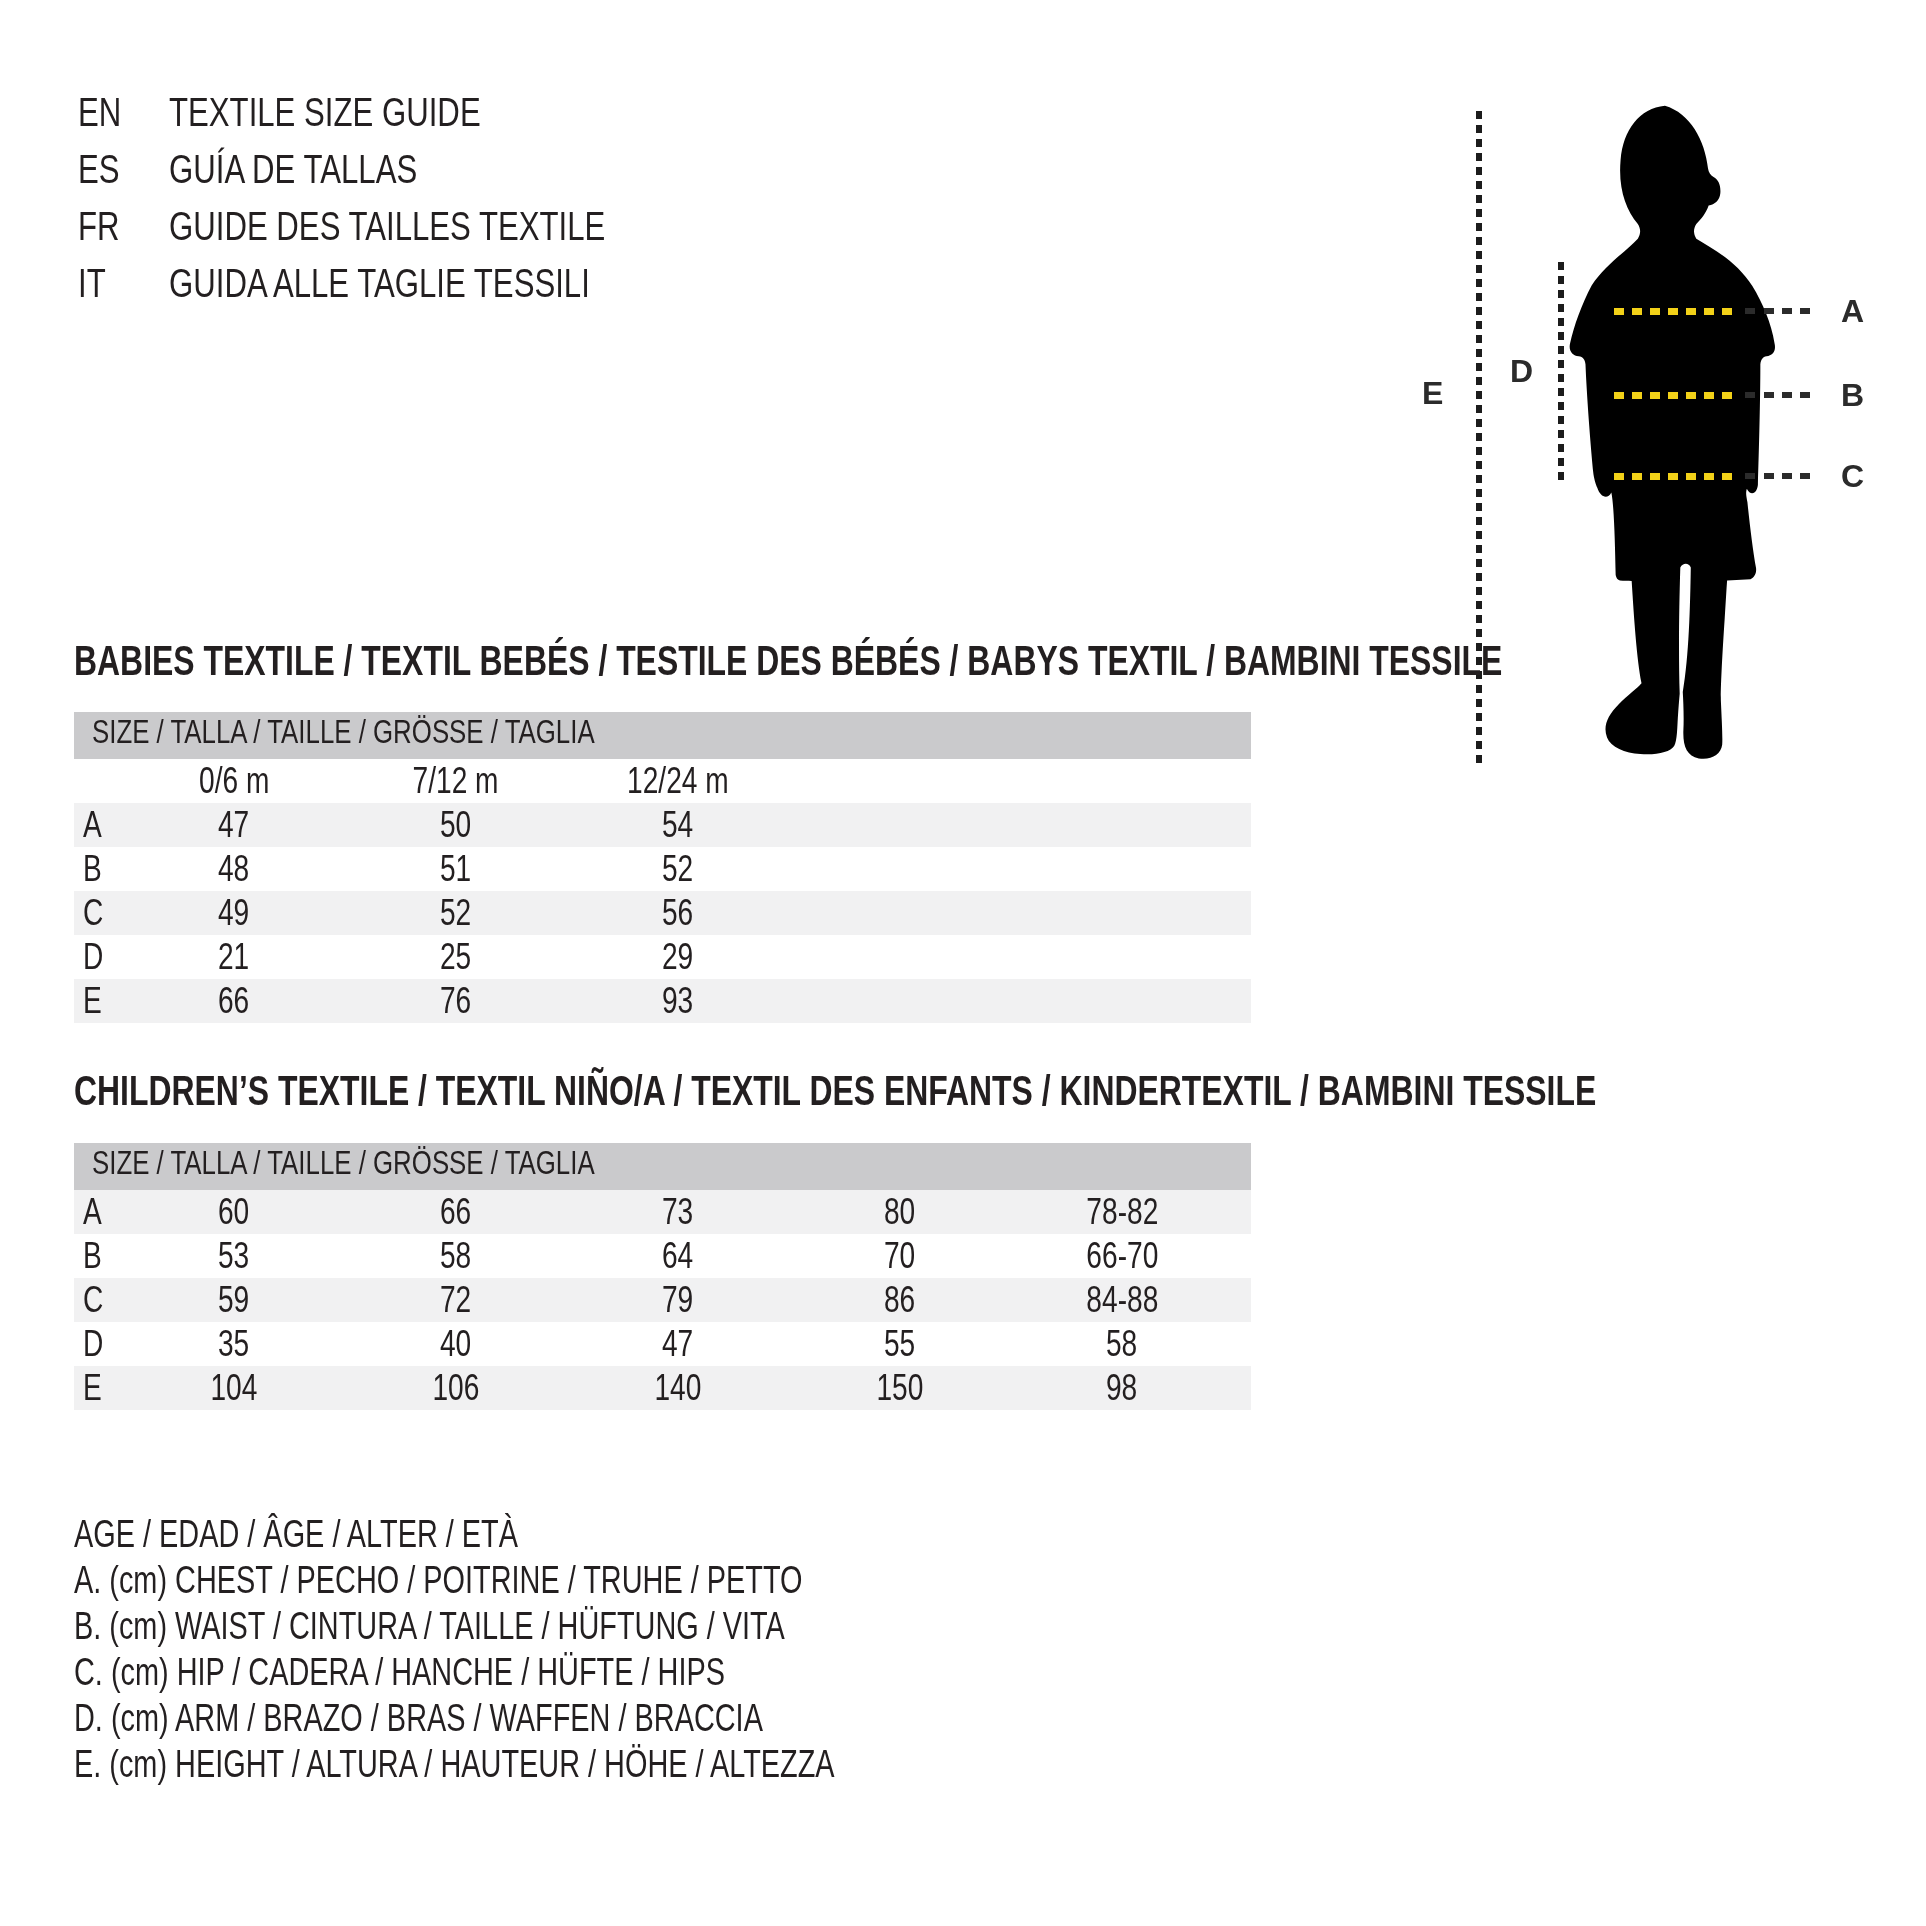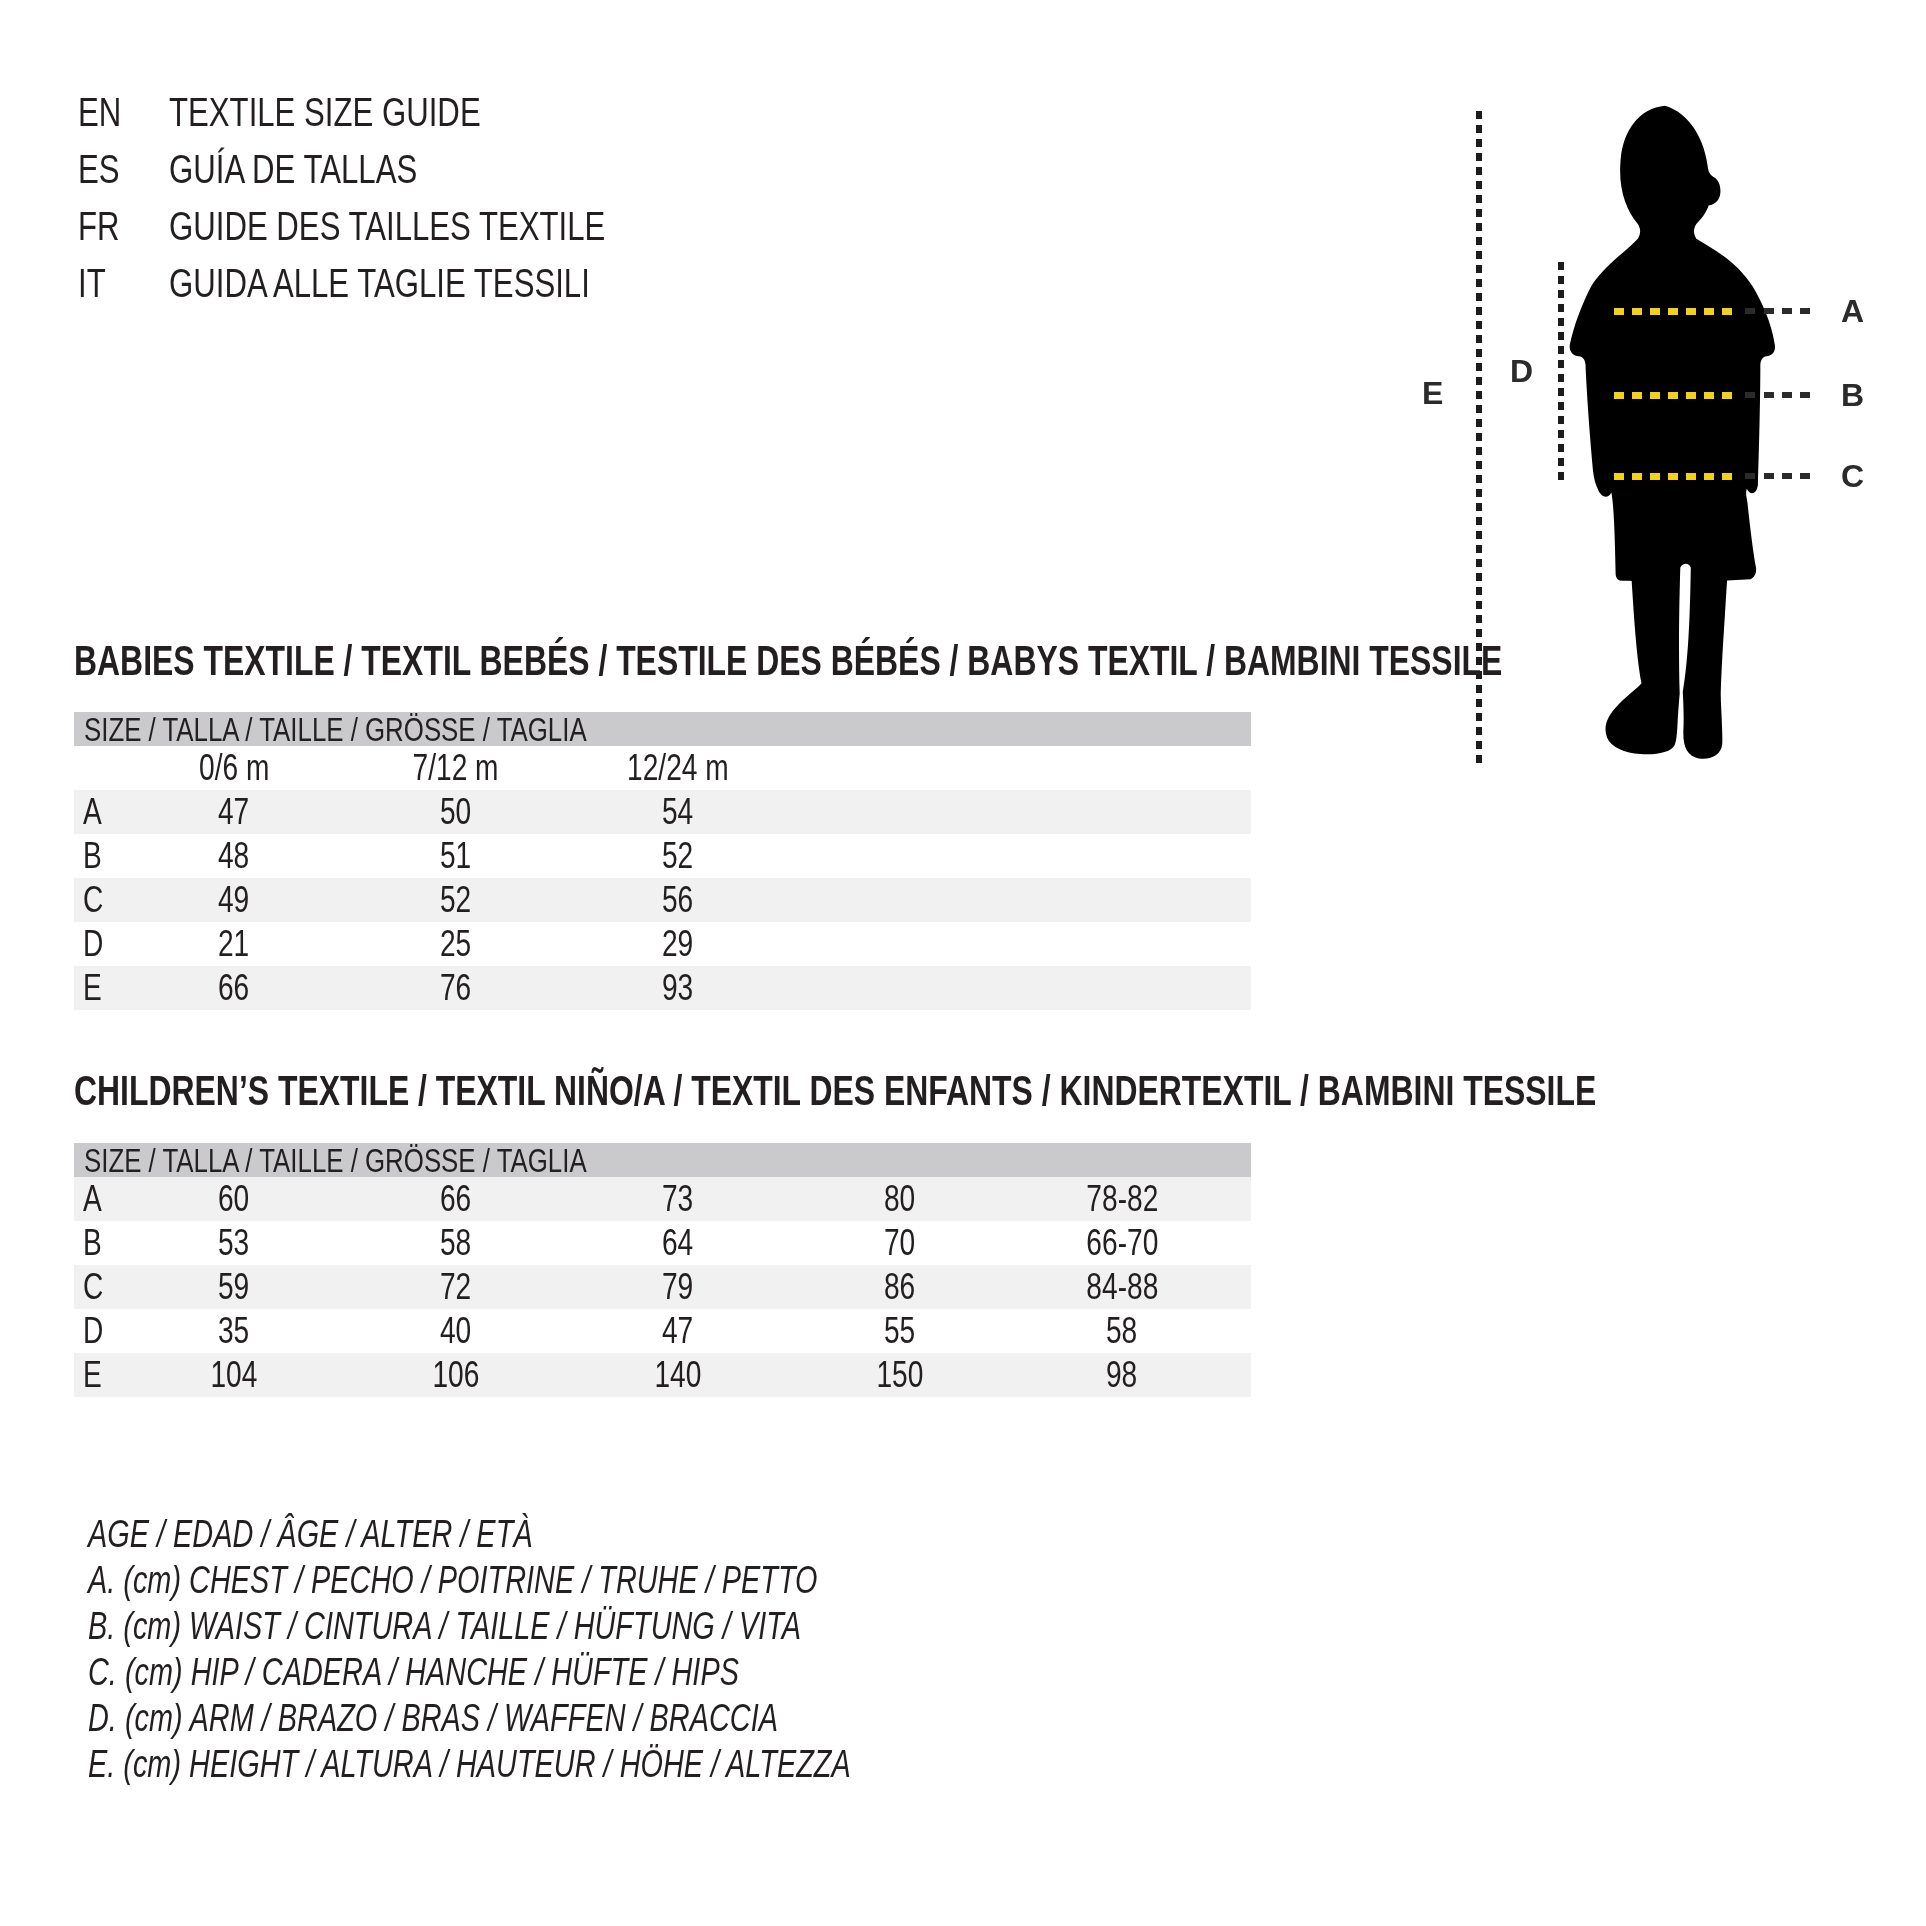--- a/index.html
+++ b/index.html
@@ -58,36 +58,36 @@
   .section-heading { position:absolute; left:74px; font-size:42px; line-height:42px; }
   #babies-heading   { top:640px; }
   #children-heading { top:1070px; }
 
   
   .size-table { position:absolute; left:74px; width:1177px; }
   #babies-table   { top:712px; }
   #children-table { top:1143px; }
 
   .size-bar {
-    width:1177px; height:34px; background:#cacacc;
-    display:flex; align-items:center; padding-left:10px;
+    width:1177px; height:47px; background:#cacacc;
+    display:flex; padding-left:18px;
     font-size:34px;
   }
   .trow {
     display:grid; height:44px; align-items:center; width:1177px;
     font-size:37px;
   }
   .cols3 { grid-template-columns:49px 222px 222px 222px 1fr; }
   .cols5 { grid-template-columns:49px 222px 222px 222px 222px 222px 1fr; }
   .trow.striped { background:#f1f1f2; }
   .trow .lbl { padding-left:8.6px; text-align:left; }
   .trow .val { text-align:center; }
 
   
-  .legend { position:absolute; left:88px; top:1511px;font-style:italic; }
+  .legend { position:absolute; left:74px; top:1511px; }
   .legend-row { height:46px; display:flex; align-items:center; font-size:38px; }
 </style>
 </head>
 <body>
 
 <div id="canvas">
 
   <section class="langs">
     <div class="lang-row">
       <span class="lang-code"><span class="cx">EN</span></span>

